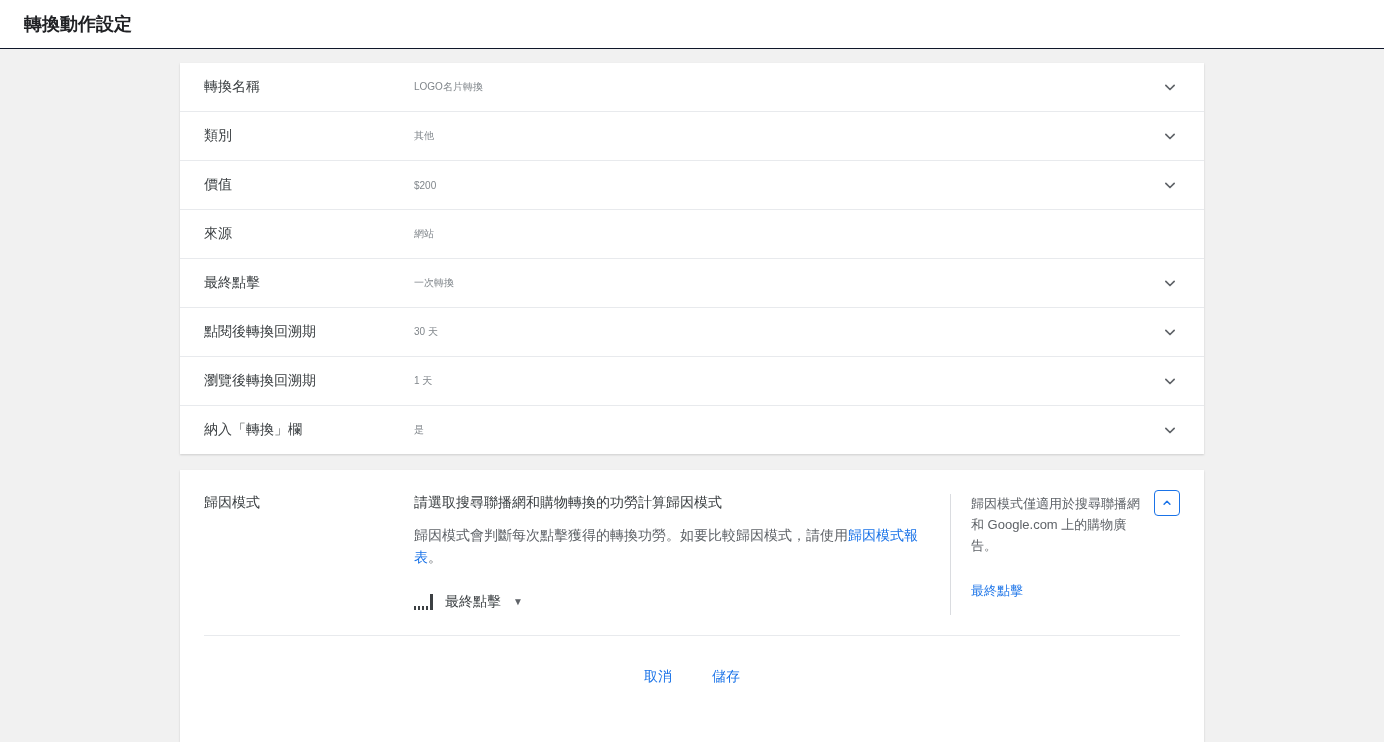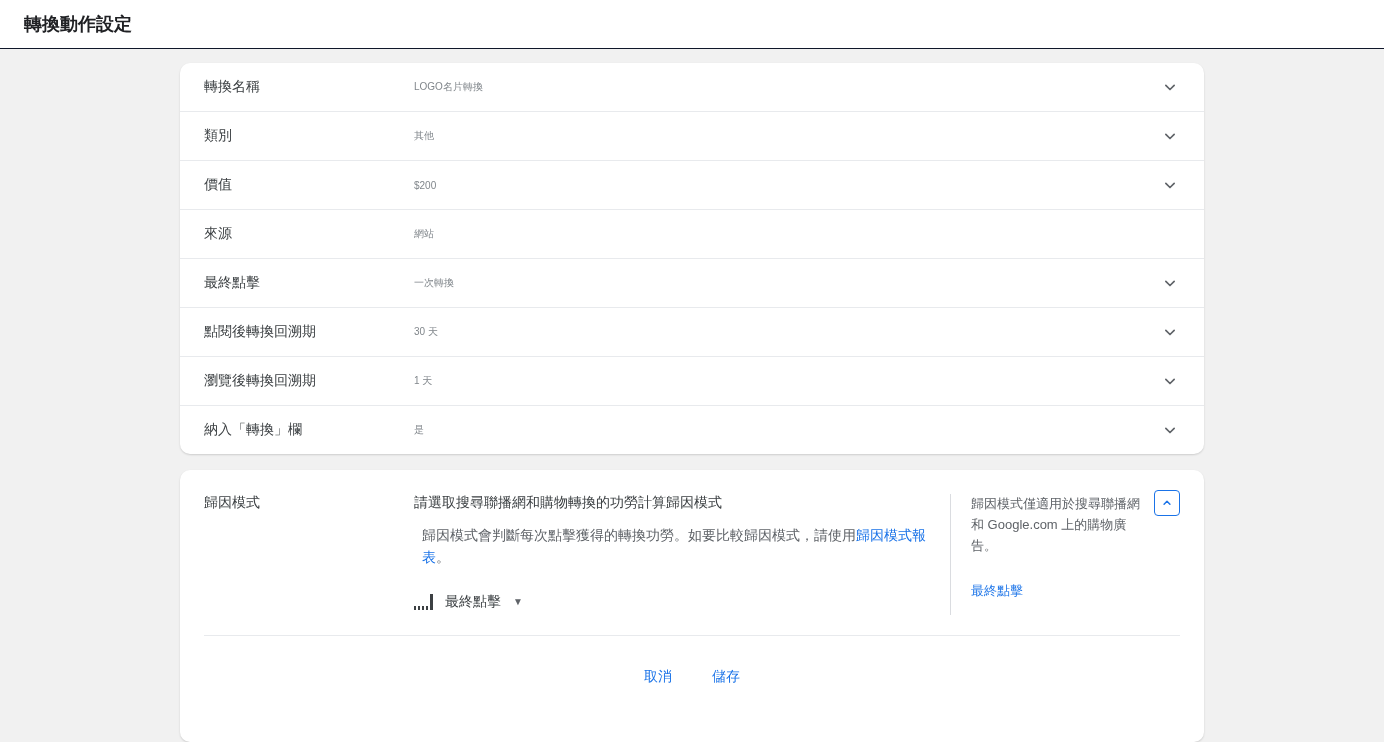--- a/index.html
+++ b/index.html
@@ -17,21 +17,21 @@
     font-weight: 600;
     color: #202124;
   }
   .main {
     width: 1024px;
     margin: 14px auto 40px;
   }
   .card {
     background: #fff;
     box-shadow: 0 1px 2px rgba(0,0,0,0.15);
-    border-radius: 10px;
+    border-radius: 0;
     margin-bottom: 16px;
   }
   .row {
     display: flex;
     align-items: center;
     padding: 14px 24px;
     border-bottom: 1px solid #e8eaed;
     cursor: pointer;
   }
   .row:last-child { border-bottom: none; }
@@ -64,21 +64,20 @@
   .attr-title {
     font-size:14px;
     color:#3c4043;
     margin-bottom:12px;
   }
   .attr-desc {
     font-size:14px;
     color:#5f6368;
     line-height:1.6;
     margin-bottom:20px;
-    margin-left:8px;
   }
   .link { color:#1a73e8; cursor:pointer; text-decoration:none; }
   .dropdown-select {
     display:flex;
     align-items:center;
     gap:12px;
     cursor:pointer;
     padding:4px 0;
     color:#3c4043;
   }

